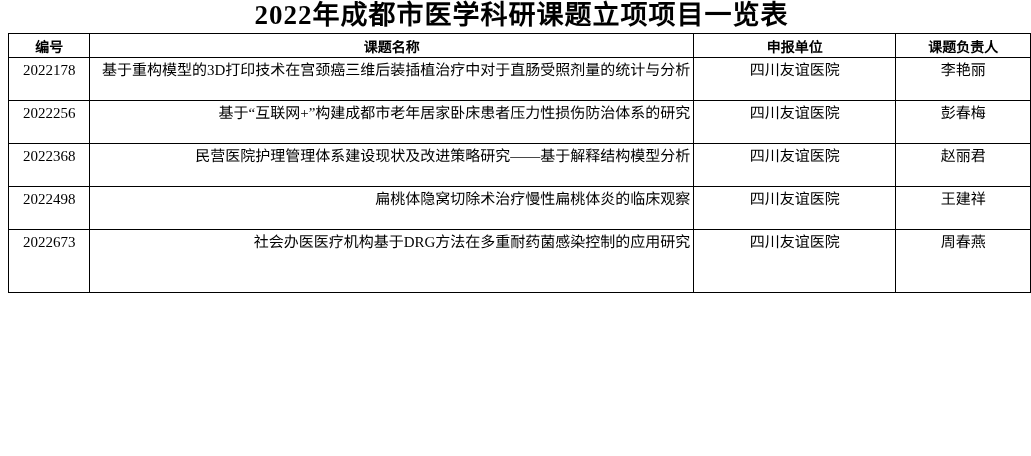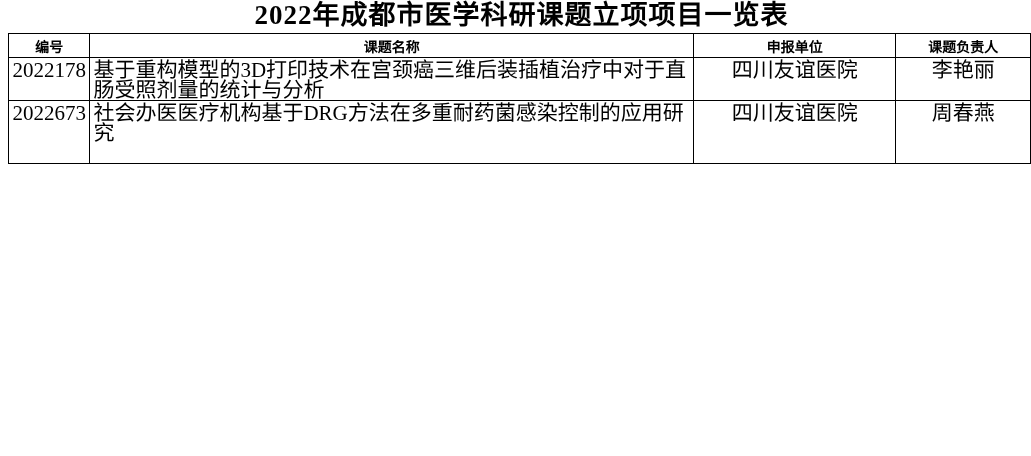--- a/index.html
+++ b/index.html
@@ -45,34 +45,34 @@
     padding: 1px 2px;
     font-size: 14px;
     font-weight: bold;
     text-align: center;
     vertical-align: middle;
     box-sizing: content-box;
   }
   .grid tbody td {
     height: 40px;
     padding: 2px 3px 0 3px;
-    font-size: 21px;
+    font-size: 15px;
     vertical-align: top;
     box-sizing: content-box;
     line-height: 20px;
   }
   .grid tbody tr:last-child td {
     height: 60px;
   }
   .col-id     { width: 81px; }
   .col-name   { width: 601px; }
   .col-unit   { width: 201px; }
   .col-leader { width: 134px; }
   .cell-id, .cell-unit, .cell-leader { text-align: center; }
-  .cell-name { text-align: left; padding-left: 5px; padding-right: 5px; }
+  .cell-name { text-align: right; padding-left: 5px; padding-right: 5px; }
 </style>
 </head>
 <body>
 
 <div class="page">
   <h1 class="doc-title">2022年成都市医学科研课题立项项目一览表</h1>
 
   <table class="grid">
     <colgroup>
       <col class="col-id">
@@ -89,24 +89,42 @@
       </tr>
     </thead>
     <tbody id="rows-body">
   <tr>
     <td class="cell-id">2022178</td>
     <td class="cell-name">基于重构模型的3D打印技术在宫颈癌三维后装插植治疗中对于直肠受照剂量的统计与分析</td>
     <td class="cell-unit">四川友谊医院</td>
     <td class="cell-leader">李艳丽</td>
   </tr>
 
+  <tr>
+    <td class="cell-id">2022256</td>
+    <td class="cell-name">基于“互联网+”构建成都市老年居家卧床患者压力性损伤防治体系的研究</td>
+    <td class="cell-unit">四川友谊医院</td>
+    <td class="cell-leader">彭春梅</td>
+  </tr>
+
+  <tr>
+    <td class="cell-id">2022368</td>
+    <td class="cell-name">民营医院护理管理体系建设现状及改进策略研究——基于解释结构模型分析</td>
+    <td class="cell-unit">四川友谊医院</td>
+    <td class="cell-leader">赵丽君</td>
+  </tr>
 
 
 
-
+  <tr>
+    <td class="cell-id">2022498</td>
+    <td class="cell-name">扁桃体隐窝切除术治疗慢性扁桃体炎的临床观察</td>
+    <td class="cell-unit">四川友谊医院</td>
+    <td class="cell-leader">王建祥</td>
+  </tr>
 
 
 
   <tr>
     <td class="cell-id">2022673</td>
     <td class="cell-name">社会办医医疗机构基于DRG方法在多重耐药菌感染控制的应用研究</td>
     <td class="cell-unit">四川友谊医院</td>
     <td class="cell-leader">周春燕</td>
   </tr>
 </tbody>

